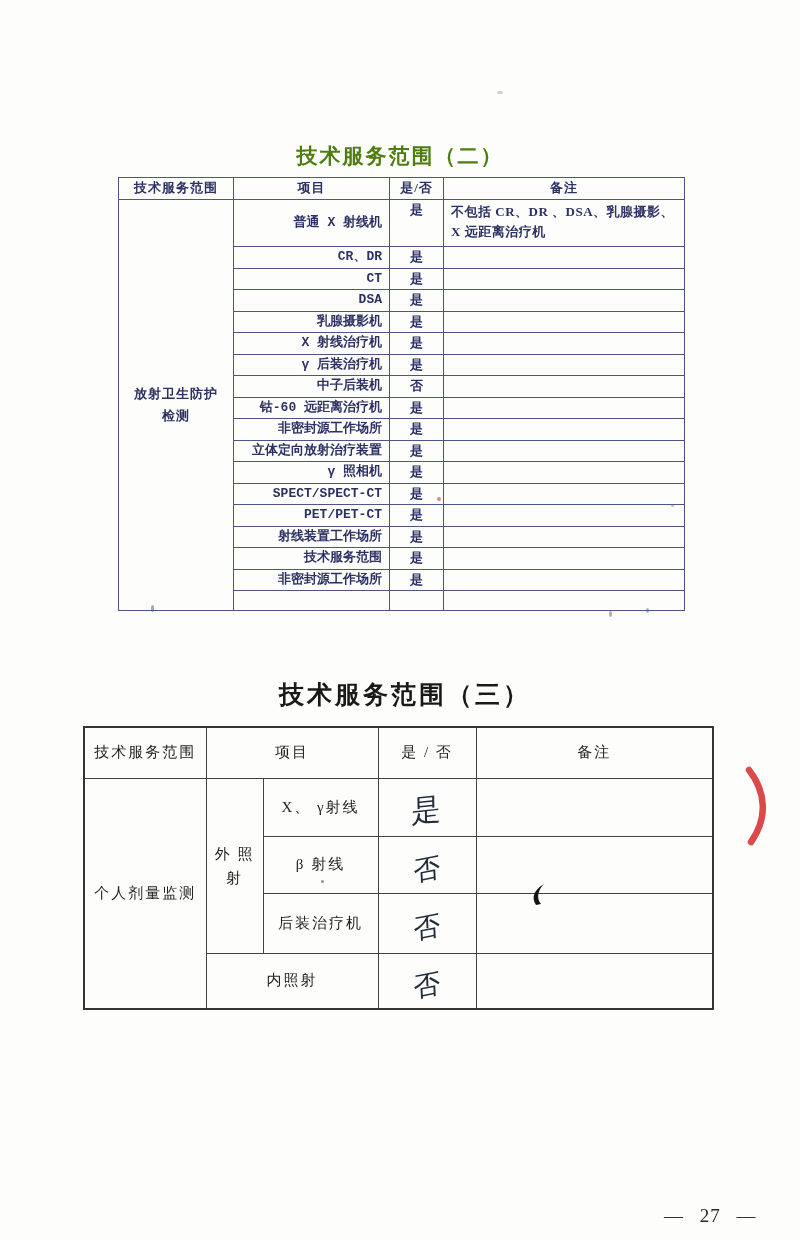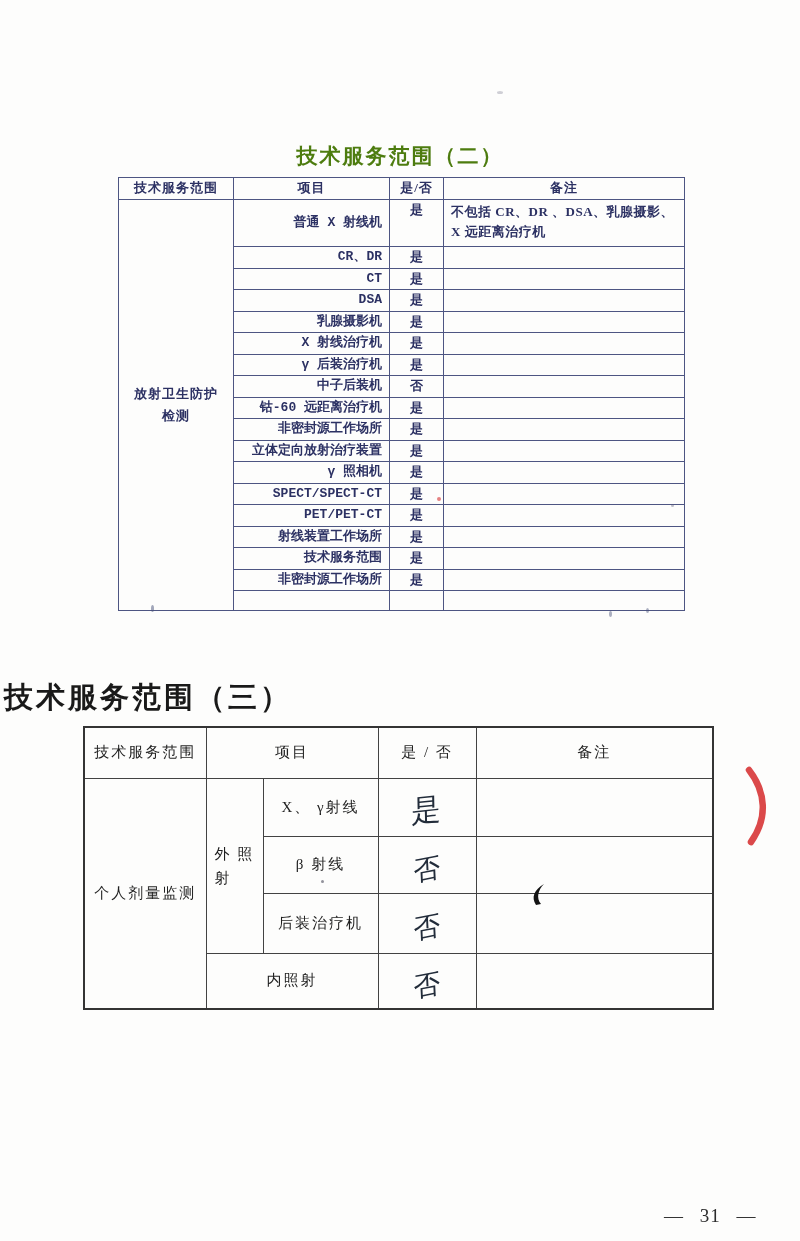--- a/index.html
+++ b/index.html
@@ -9,22 +9,22 @@
     font-family:"Liberation Serif","DejaVu Serif",serif;
   }
   .abs{position:absolute;}
 
   
   .title2{
     left:0;right:0;top:142px;text-align:center;
     font-size:21px;font-weight:bold;letter-spacing:2px;color:#4d7c0f;
   }
   .title3{
-    left:4px;right:0;top:678px;text-align:left;
-    font-size:29px;font-weight:bold;letter-spacing:3px;color:#191919;
+    left:10px;right:0;top:678px;text-align:center;
+    font-size:25px;font-weight:bold;letter-spacing:3px;color:#191919;
   }
 
   
   table{border-collapse:collapse;table-layout:fixed;padding-left:8px;}
   #t2{
     left:118px;top:177px;width:566px;color:#2c3163;
   }
   #t2 th,#t2 td{
     border:1px solid #4d5582;
     font-size:13px;font-weight:700;line-height:1.25;
@@ -49,21 +49,21 @@
   #t3 th,#t3 td{
     border:1.5px solid #424242;
     font-size:15px;font-weight:500;letter-spacing:2px;
     padding:0 6px;overflow:hidden;vertical-align:middle;text-align:center;
   }
   #t3 thead tr{height:51px;}
   #t3 .t3r0{height:58px;}
   #t3 .t3r1{height:57px;}
   #t3 .t3r2{height:60px;}
   #t3 .t3r3{height:56px;}
-  #t3 .group-cell{line-height:1.6;padding:0 8px;text-align:left;}
+  #t3 .group-cell{line-height:1.6;padding:0 8px;text-align:center;}
   #t3 .remark-cell-3{width:237px;}
 
   
   .hw{
     display:inline-block;color:#222c3a;
     font-family:"DejaVu Sans",sans-serif;font-weight:500;
   }
   .hw-yes{font-size:30px;transform:rotate(-6deg) skewX(-5deg) translateY(3px);}
   .hw-no{font-size:27px;transform:rotate(-11deg) skewX(-8deg) translateY(4px);}
 
@@ -244,13 +244,13 @@
 </svg>
 
 <div class="speck" style="left:497px;top:91px;width:6px;height:3px;background:rgba(120,120,140,.35);"></div>
 <div class="speck" style="left:151px;top:605px;width:3px;height:7px;background:rgba(70,80,120,.5);"></div>
 <div class="speck" style="left:609px;top:611px;width:3px;height:6px;background:rgba(70,80,120,.45);"></div>
 <div class="speck" style="left:646px;top:608px;width:3px;height:5px;background:rgba(70,80,120,.45);"></div>
 <div class="speck" style="left:437px;top:497px;width:4px;height:4px;background:rgba(214,48,49,.6);"></div>
 <div class="speck" style="left:321px;top:880px;width:3px;height:3px;background:rgba(40,40,60,.5);"></div>
 <div class="speck" style="left:671px;top:504px;width:3px;height:3px;background:rgba(90,90,120,.4);"></div>
 
-<div class="abs pageno">— 31 —</div>
+<div class="abs pageno">— 27 —</div>
 
 </body></html>

